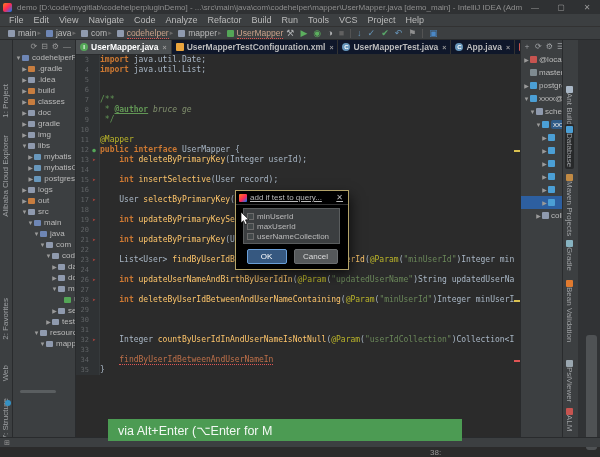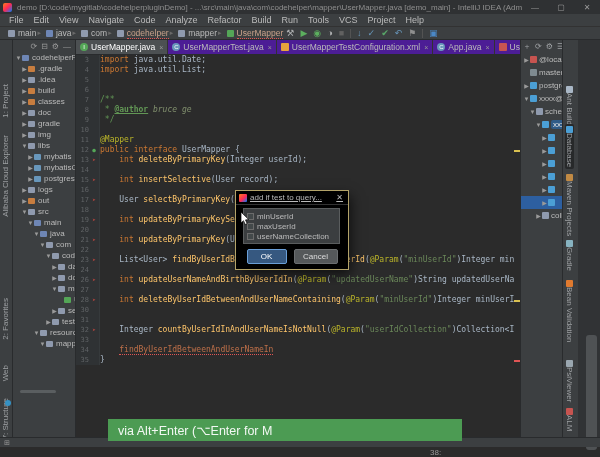--- a/index.html
+++ b/index.html
@@ -35,38 +35,38 @@
   
   #ptree{left:13px;top:40px;width:63px;height:397px;background:#3c3f41;overflow:hidden;
          border-right:1px solid #292b2d;box-sizing:border-box;}
   #ptree-header{height:12px;display:flex;align-items:center;justify-content:flex-end;padding-right:2px;color:#9a9a9a;font-size:8px;}
   #ptree-header span{margin:0 2px;}
   .trow{display:flex;align-items:center;height:11px;font-size:8px;color:#bbbbbb;white-space:nowrap;}
   .trow .arr{width:7px;flex:none;color:#9a9a9a;font-size:6px;text-align:center;}
   .trow .fic{width:7px;height:6px;border-radius:1px;margin-right:3px;flex:none;}
   #ptree-hscroll{position:absolute;left:20px;top:390px;width:36px;height:3px;background:#5a5e60;border-radius:2px;}
   
-  #tabsbar{left:76px;top:40px;width:444px;height:15px;background:#4c1d95;display:flex;align-items:center;
-           border-bottom:1px solid #292b2d;box-sizing:border-box;overflow:hidden;}
+  #tabsbar{left:76px;top:40px;width:444px;height:15px;background:#0f172a;display:flex;align-items:center;
+           border-bottom:1px solid #292b2d;box-sizing:border-box;overflow:hidden;font-weight:bold;}
   .tab{display:flex;align-items:center;height:14px;padding:0 4px;font-size:8.5px;color:#bbbbbb;
        border-right:1px solid #323232;white-space:nowrap;}
   .tab.active{background:#4c5052;color:#ffffff;}
   .tab .ticon{width:8px;height:8px;border-radius:50%;margin-right:3px;font-size:6px;line-height:8px;
               text-align:center;color:#fff;flex:none;}
   .tab .ticon.sq{border-radius:1px;}
   .tab .tclose{margin-left:4px;color:#9a9a9a;font-size:7px;}
   #editor{left:76px;top:55px;width:444px;height:382px;background:#2b2b2b;overflow:hidden;}
   .cl{display:flex;height:10px;font-family:"DejaVu Sans Mono",monospace;font-size:8px;line-height:10px;white-space:pre;}
   .cl .ln{width:13px;text-align:right;color:#606366;font-size:7px;flex:none;background:#2f3234;}
   .cl .gt{width:11px;flex:none;text-align:center;font-size:6px;line-height:10px;background:#2f3234;
           border-right:1px solid #363a3c;box-sizing:border-box;}
   .gt.a{color:#b0453e;}
   .gt.i{color:#54a657;}
   .cl .cd{flex:1;overflow:hidden;}
-  .c-kw{color:#cc7832;}
+  .c-kw{color:#cc7832;font-weight:bold;}
   .c-pl{color:#a9b7c6;}
   .c-m{color:#ffc66b;}
   .c-ann{color:#bbb529;}
   .c-str{color:#6a8759;}
   .c-cmt{color:#629755;}
   .c-tag{color:#629755;font-weight:bold;text-decoration:underline;}
   .c-it{color:#808f6d;font-style:italic;}
   .c-err{color:#bf7049;border-bottom:1px dotted #e05555;}
   #estripe{left:514px;top:55px;width:6px;height:382px;background:#2b2b2b;}
   .emark{position:absolute;left:0;width:6px;height:2px;}
@@ -264,21 +264,21 @@
         <div class="trow" style="padding-left: 14px;">
           <span class="arr">▶</span>
           <span class="fic" style="background: rgb(104, 151, 187);"></span>
           <span>mybatis</span>
         </div>
         <div class="trow" style="padding-left: 14px;">
           <span class="arr">▶</span>
           <span class="fic" style="background: rgb(104, 151, 187);"></span>
           <span>mybatisG</span>
         </div>
-        <div class="trow" style="padding-left: 14px;">
+        <div class="trow" style="padding-left: 14px; justify-content: flex-end;">
           <span class="arr">▶</span>
           <span class="fic" style="background: rgb(104, 151, 187);"></span>
           <span>postgres</span>
         </div>
         <div class="trow" style="padding-left: 8px;">
           <span class="arr">▶</span>
           <span class="fic" style="background: rgb(143, 154, 174);"></span>
           <span>logs</span>
         </div>
         <div class="trow" style="padding-left: 8px;">
@@ -355,27 +355,27 @@
   </div>
   <div id="ptree-hscroll"></div>
 
   <div class="abs" id="tabsbar">
       <div class="tab active">
         <span class="ticon" style="background: rgb(84, 166, 87);">I</span>
         <span>UserMapper.java</span>
         <span class="tclose">×</span>
       </div>
       <div class="tab">
+        <span class="ticon sq" style="background: rgb(232, 163, 61);"></span>
+        <span>UserMapperTestConfiguration.xml</span>
+        <span class="tclose">×</span>
+      </div>
+      <div class="tab">
         <span class="ticon" style="background: rgb(104, 151, 187);">C</span>
         <span>UserMapperTest.java</span>
-        <span class="tclose">×</span>
-      </div>
-      <div class="tab">
-        <span class="ticon sq" style="background: rgb(232, 163, 61);"></span>
-        <span>UserMapperTestConfiguration.xml</span>
         <span class="tclose">×</span>
       </div>
       <div class="tab">
         <span class="ticon" style="background: rgb(104, 151, 187);">C</span>
         <span>App.java</span>
         <span class="tclose">×</span>
       </div>
       <div class="tab">
         <span class="ticon sq" style="background: rgb(199, 84, 80);"></span>
         <span>UserMapper.xml</span>
@@ -401,20 +401,21 @@
       <div class="cl"><span class="ln">18</span><span class="gt "></span><span class="cd"></span></div>
       <div class="cl"><span class="ln">19</span><span class="gt a">➤</span><span class="cd"><span class="c-pl">    </span><span class="c-kw">int</span><span class="c-pl"> </span><span class="c-m">updateByPrimaryKeySelective</span><span class="c-pl">(User record);</span></span></div>
       <div class="cl"><span class="ln">20</span><span class="gt "></span><span class="cd"></span></div>
       <div class="cl"><span class="ln">21</span><span class="gt a">➤</span><span class="cd"><span class="c-pl">    </span><span class="c-kw">int</span><span class="c-pl"> </span><span class="c-m">updateByPrimaryKey</span><span class="c-pl">(User record);</span></span></div>
       <div class="cl"><span class="ln">22</span><span class="gt "></span><span class="cd"></span></div>
       <div class="cl"><span class="ln">23</span><span class="gt a">➤</span><span class="cd"><span class="c-pl">    List&lt;User&gt; </span><span class="c-m">findByUserIdBetweenMinUserIdAndMaxUserId</span><span class="c-pl">(</span><span class="c-ann">@Param</span><span class="c-pl">(</span><span class="c-str">"minUserId"</span><span class="c-pl">)Integer minUserId,</span></span></div>
       <div class="cl"><span class="ln">24</span><span class="gt "></span><span class="cd"></span></div>
       <div class="cl"><span class="ln">26</span><span class="gt a">➤</span><span class="cd"><span class="c-pl">    </span><span class="c-kw">int</span><span class="c-pl"> </span><span class="c-m">updateUserNameAndBirthByUserIdIn</span><span class="c-pl">(</span><span class="c-ann">@Param</span><span class="c-pl">(</span><span class="c-str">"updatedUserName"</span><span class="c-pl">)String updatedUserName,</span></span></div>
       <div class="cl"><span class="ln">27</span><span class="gt "></span><span class="cd"></span></div>
       <div class="cl"><span class="ln">28</span><span class="gt a">➤</span><span class="cd"><span class="c-pl">    </span><span class="c-kw">int</span><span class="c-pl"> </span><span class="c-m">deleteByUserIdBetweenAndUserNameContaining</span><span class="c-pl">(</span><span class="c-ann">@Param</span><span class="c-pl">(</span><span class="c-str">"minUserId"</span><span class="c-pl">)Integer minUserId,</span></span></div>
+      <div class="cl"><span class="ln">29</span><span class="gt "></span><span class="cd"></span></div>
       <div class="cl"><span class="ln">30</span><span class="gt "></span><span class="cd"></span></div>
       <div class="cl"><span class="ln">31</span><span class="gt "></span><span class="cd"></span></div>
       <div class="cl"><span class="ln">32</span><span class="gt a">➤</span><span class="cd"><span class="c-pl">    Integer </span><span class="c-m">countByUserIdInAndUserNameIsNotNull</span><span class="c-pl">(</span><span class="c-ann">@Param</span><span class="c-pl">(</span><span class="c-str">"userIdCollection"</span><span class="c-pl">)Collection&lt;Integer&gt; userIdCollection);</span></span></div>
       <div class="cl"><span class="ln">33</span><span class="gt "></span><span class="cd"></span></div>
       <div class="cl"><span class="ln">34</span><span class="gt "></span><span class="cd"><span class="c-pl">    </span><span class="c-err">findByUserIdBetweenAndUserNameIn</span></span></div>
       <div class="cl"><span class="ln">35</span><span class="gt "></span><span class="cd"><span class="c-pl">}</span></span></div>
     </div>
   <div class="abs" id="estripe">
     <div class="emark" style="top:95px;background:#d9c050;"></div>
     <div class="emark" style="top:245px;background:#d9c050;"></div>

